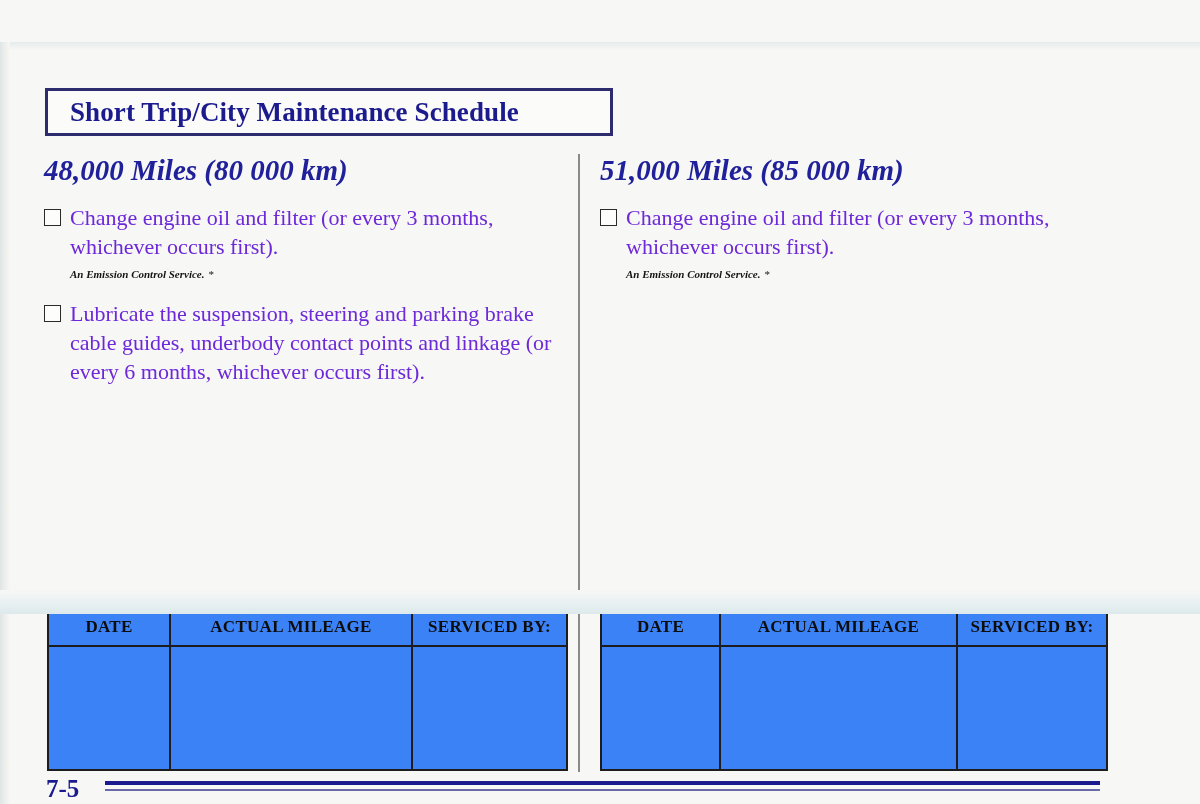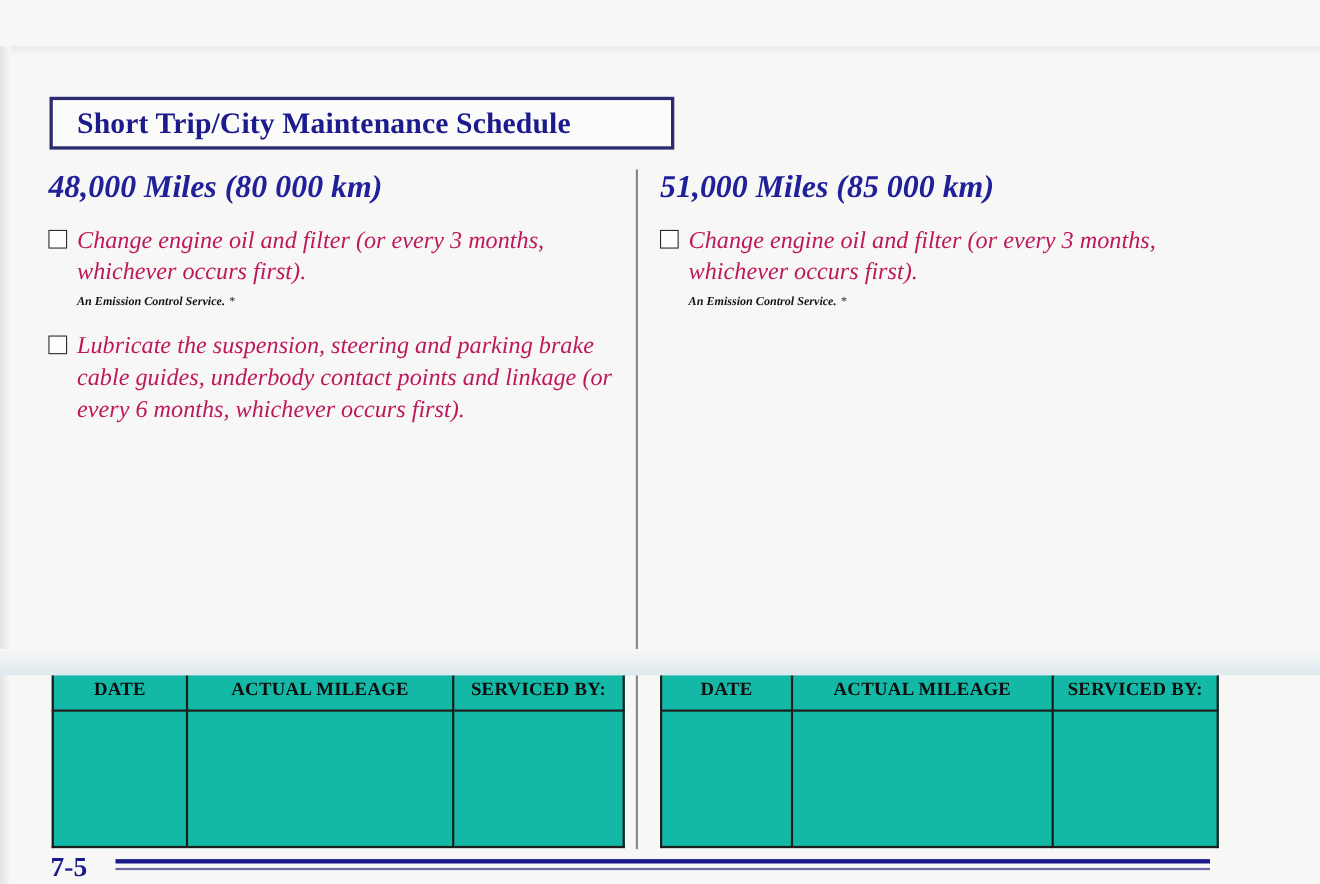--- a/index.html
+++ b/index.html
@@ -114,43 +114,42 @@
     background: #fdfdfc;
     margin-top: 6px;
     margin-right: 9px;
   }
   .task-body {
     flex: 1;
   }
   .task-text {
     font-size: 22px;
     line-height: 29px;
-    color: #be185d;
-    font-style: italic;
+    color: #6d28d9;
   }
   .task-note {
     font-size: 11px;
     font-style: italic;
     font-weight: bold;
     line-height: 24px;
     color: #141414;
     margin-top: 1px;
   }
   .task-note .asterisk {
     font-style: normal;
     font-weight: normal;
     padding-left: 4px;
   }
 
   
   .record-table {
     position: absolute;
     top: 565px;
     border-collapse: collapse;
-    background: #14b8a6;
+    background: #3b82f6;
     table-layout: fixed;
   }
   .tbl-left  { left: 47px;  width: 513px; }
   .tbl-right { left: 600px; width: 500px; }
 
   .record-table th,
   .record-table td {
     border: 2px solid #1d1d1d;
     padding: 0;
   }

